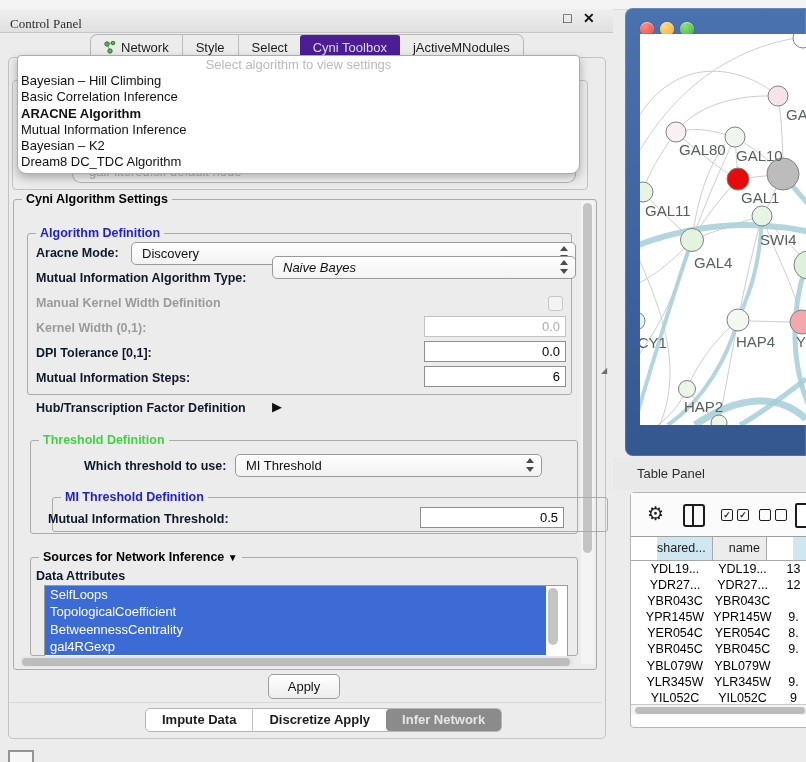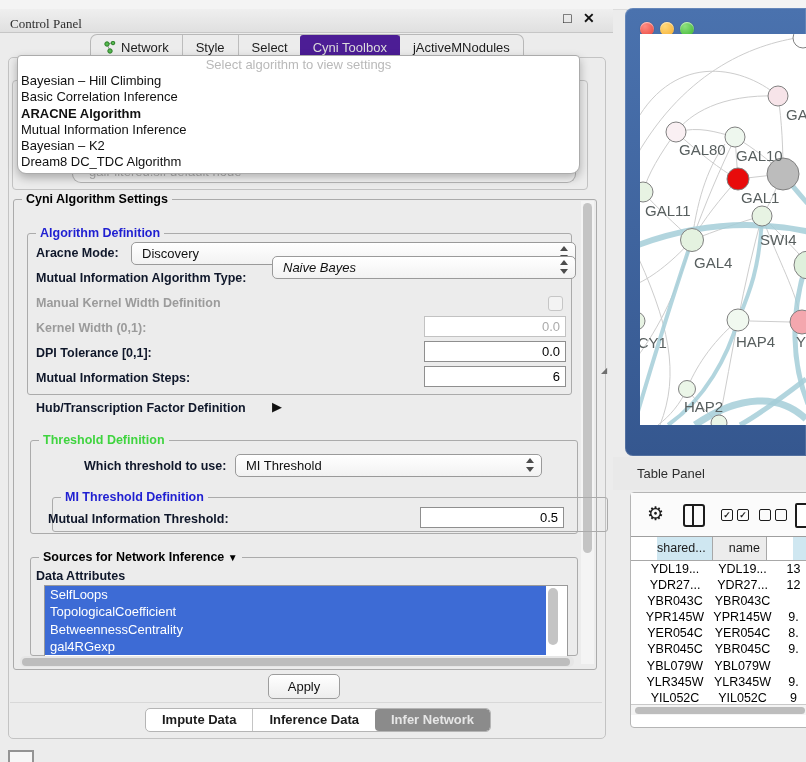--- a/index.html
+++ b/index.html
@@ -218,21 +218,21 @@
       <div class="attr-item">gal4RGexp</div>
     </div>
   <div class="vscroll" style="left:548px;top:588px;width:10px;height:57px;"></div>
   <div class="hscroll-track" style="left:20px;top:656px;width:554px;height:11px;"></div>
   <div class="hscroll-thumb" style="left:22px;top:657.5px;width:548px;height:8px;"></div>
 
   <div class="abs apply">Apply</div>
   <div class="abs panel-sep"></div>
   <div class="abs seg">
     <div class="seg-item">Impute Data</div>
-    <div class="seg-item">Inference Data</div>
+    <div class="seg-item">Discretize Apply</div>
     <div class="seg-item sel">Infer Network</div>
   </div>
 
   <div class="abs grip">◢</div>
 
   <div class="abs netwin">
     <div class="tl" style="left:15px;background:radial-gradient(circle at 35% 30%,#ff8b82,#e8423a);"></div>
     <div class="tl" style="left:35px;background:radial-gradient(circle at 35% 30%,#ffd97a,#f5ac2e);"></div>
     <div class="tl" style="left:55px;background:radial-gradient(circle at 35% 30%,#8ee07e,#38b52e);"></div>
     <div class="canvas">

